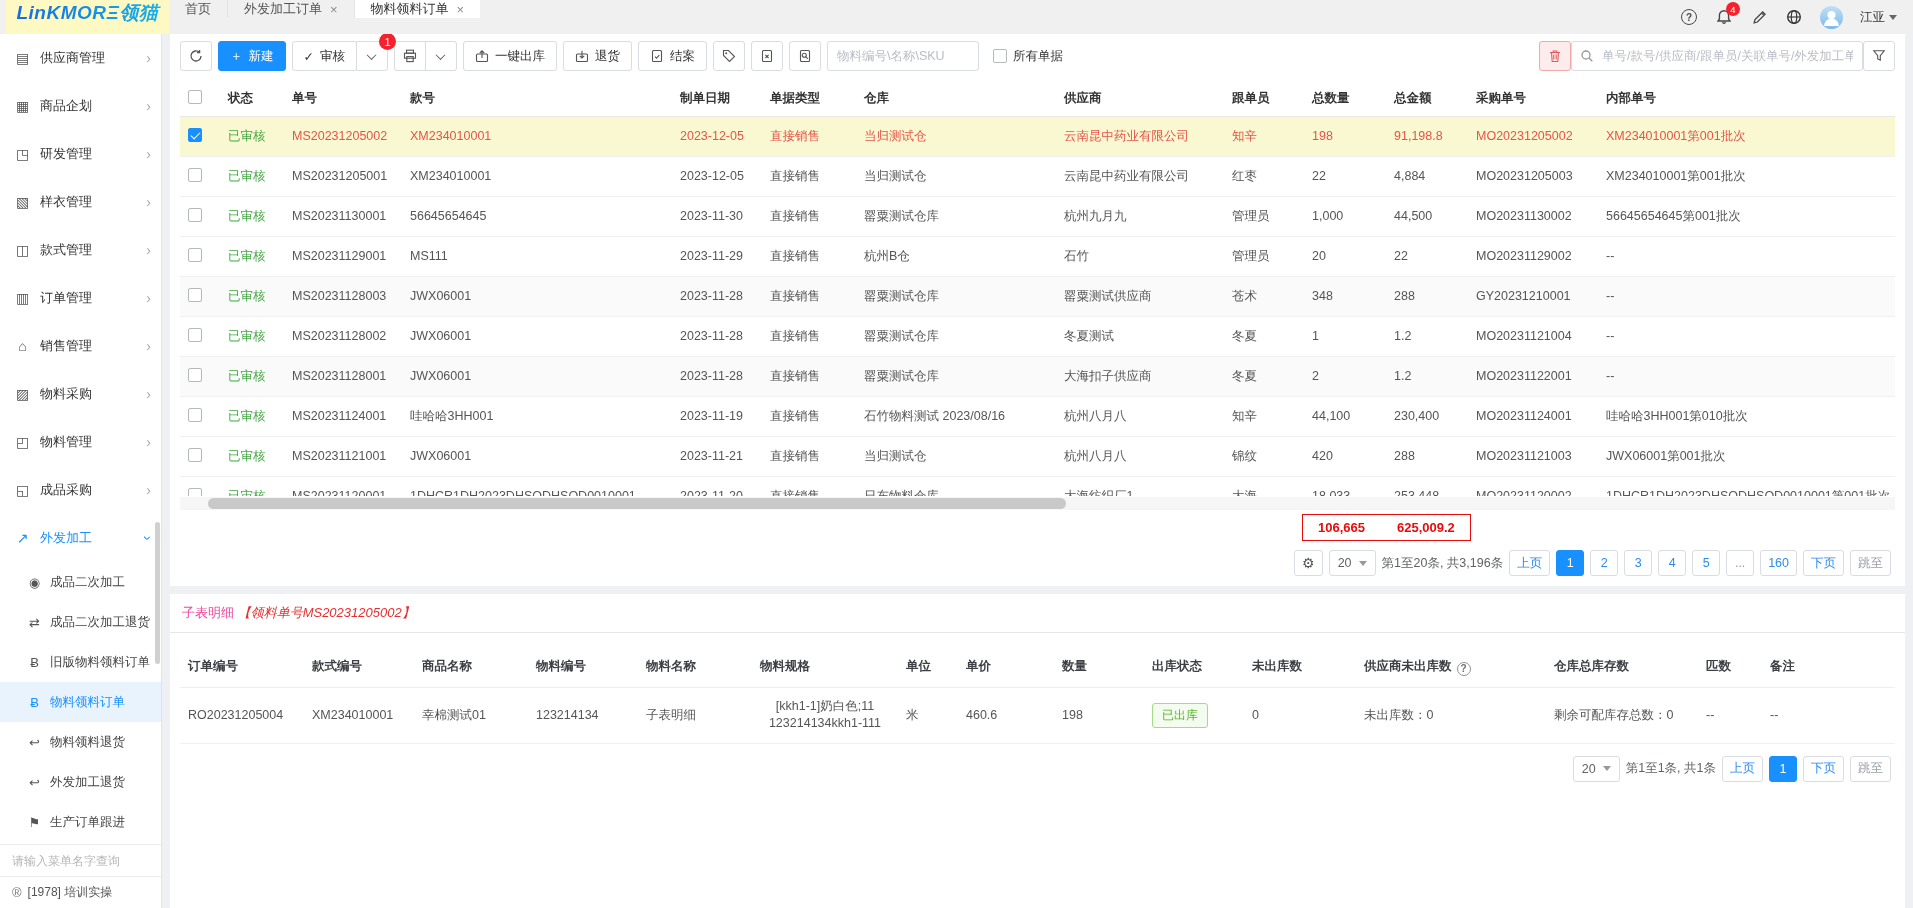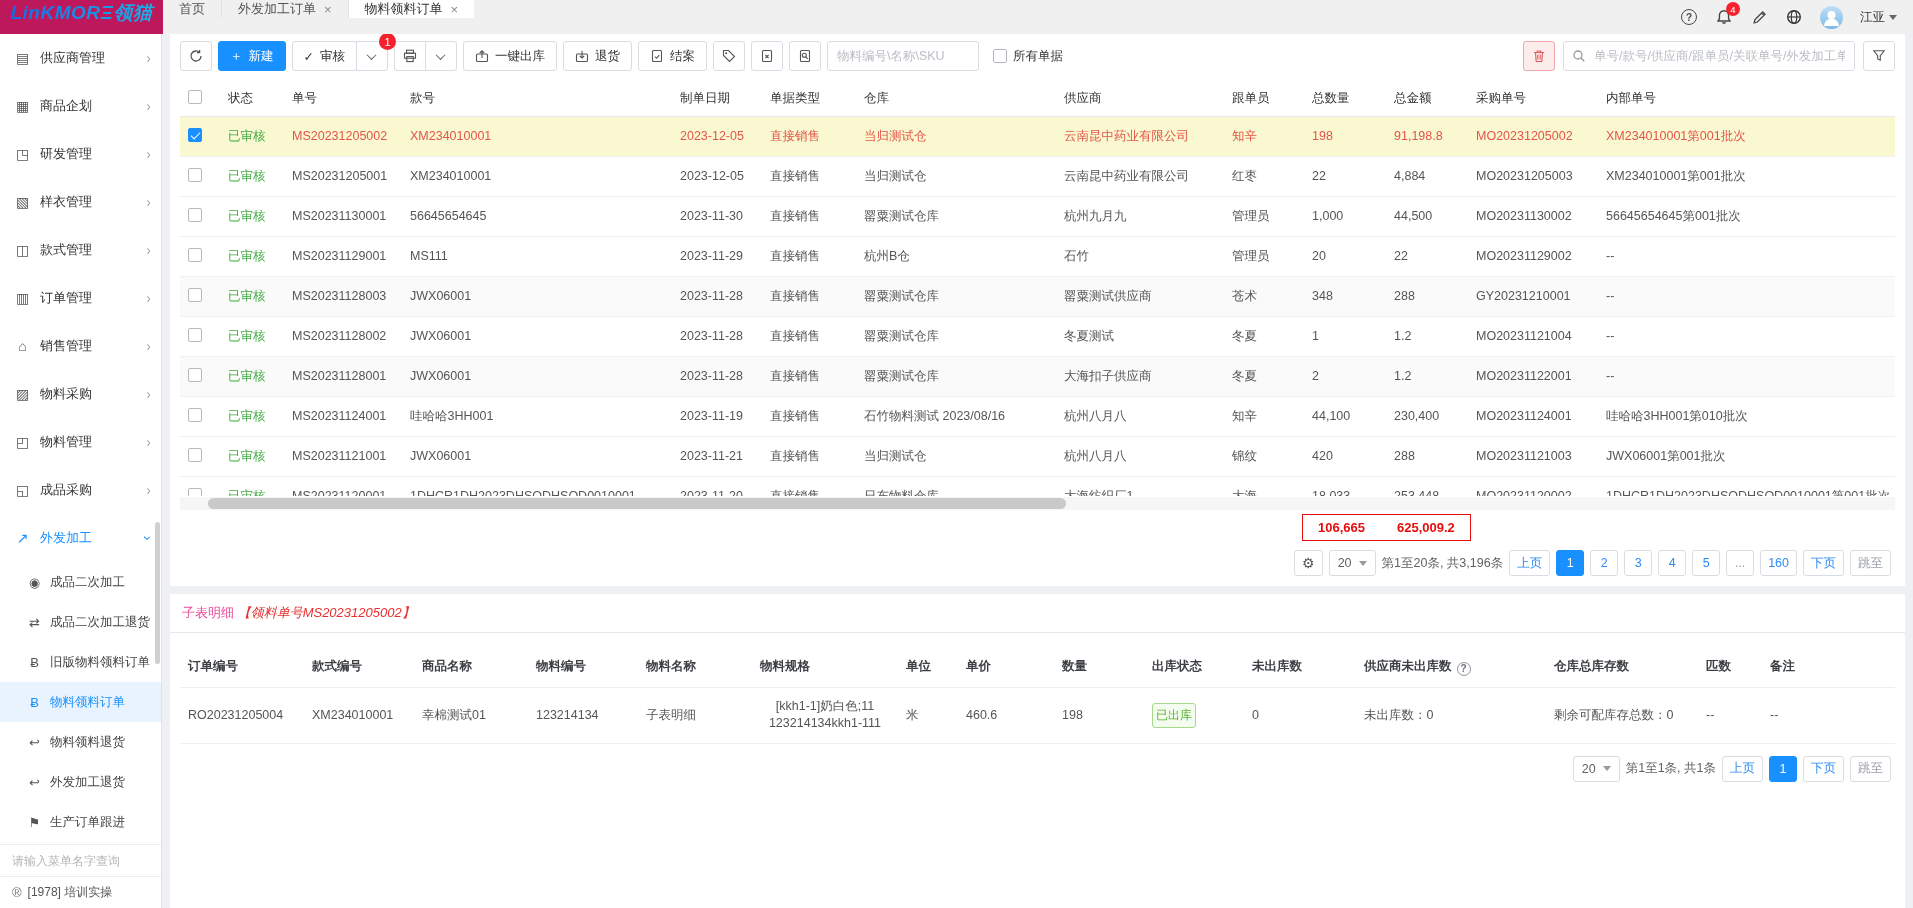--- a/index.html
+++ b/index.html
@@ -5,21 +5,21 @@
   * { margin:0; padding:0; box-sizing:border-box; }
   html,body { width:1913px; height:908px; overflow:hidden; }
   body { font-family:"Liberation Sans","DejaVu Sans",sans-serif; font-size:12.5px; background:#eef0f3; color:#333; }
 
   
   .header { height:34px; background:#f0f0f0; display:flex; align-items:stretch; }
   .logo { width:163px; background:#fff; display:flex; align-items:center; justify-content:center;
           font-size:19px; font-weight:800; font-style:italic; letter-spacing:.5px;
           background-image:linear-gradient(90deg,#1565e0,#1ab6e8); -webkit-background-clip:text; background-clip:text;
           -webkit-text-fill-color:transparent; }
-  .logo-wrap { background:#be185d; }
+  .logo-wrap { background:#fef9c3;margin-left:6px; }
   .tabs { display:flex; align-items:flex-start; }
   .tab { display:flex; align-items:center; gap:8px; padding:0 16px; font-size:13px; color:#555;
          border-right:1px solid #e2e2e2; cursor:default; }
   .tab.active { background:#fff; color:#333; border-right:none; }
   .tab-close { color:#8a8a8a; font-size:13px; }
   .header-right { margin-left:auto; display:flex; align-items:center; gap:17px; padding-right:16px; }
   .hicon { width:18px; height:18px; display:flex; align-items:center; justify-content:center; position:relative; }
   .help-circle { width:16px; height:16px; border:1.4px solid #4a4a4a; border-radius:50%; font-size:10px; font-weight:700;
                  color:#4a4a4a; display:flex; align-items:center; justify-content:center; }
   .bell-badge { position:absolute; top:-6px; right:-7px; min-width:14px; height:14px; border-radius:8px; background:#f5222d;
@@ -69,31 +69,31 @@
   .grp-caret { width:7px; height:7px; border-right:1.4px solid #666; border-bottom:1.4px solid #666; transform:rotate(45deg) translate(-1px,-1px); }
   .badge { position:absolute; top:-8px; right:-8px; background:#f5222d; color:#fff; min-width:17px; height:17px; border-radius:9px;
            font-size:11px; display:flex; align-items:center; justify-content:center; z-index:2; padding:0 4px; }
   .tb-input { height:30px; border:1px solid #d9dce3; border-radius:3px; padding:0 9px; font-size:12.5px; width:152px; color:#333; font-family:inherit; outline:none; }
   .tb-input::placeholder { color:#b9bdc4; }
   .check-inline { display:flex; align-items:center; gap:6px; margin-left:8px; color:#333; cursor:pointer; }
   .cb { width:14px; height:14px; border:1px solid #b4b8bf; border-radius:2px; background:#fff; display:inline-block; position:relative; flex:none; }
   .cb.checked, tr.selected .row-cb { background:#1890ff; border-color:#1890ff; }
   .cb.checked::after, tr.selected .row-cb::after { content:""; position:absolute; left:4px; top:1px; width:4px; height:8px;
            border-right:1.8px solid #fff; border-bottom:1.8px solid #fff; transform:rotate(45deg); }
-  .toolbar-right { margin-left:auto; display:flex; align-items:center; gap:8px; }
+  .toolbar-right { margin-left:auto; display:flex; align-items:center; }
   .btn.danger { border-color:#f1a8a8; background:#fdecec; }
   .search-wrap { position:relative; }
   .search-wrap input { width:292px; padding-left:30px; }
   .search-wrap .mag { position:absolute; left:9px; top:8px; }
 
   
   .table-clip { height:414px; overflow:hidden; }
   table { border-collapse:collapse; table-layout:fixed; }
   table.main { width:1818px; }
-  table.main th { height:34px; text-align:left; padding:0 8px; font-weight:400; color:#333; font-size:12.5px;
+  table.main th { height:34px; text-align:left; padding:0 8px; font-weight:700; color:#333; font-size:12.5px;
                   border-bottom:1px solid #e8e8e8; white-space:nowrap; overflow:hidden; }
   table.main td { height:40px; padding:0 8px; color:#555; font-size:12.5px; border-bottom:1px solid #f0f0f0;
                   white-space:nowrap; overflow:hidden; }
   tr.selected td { background:#faf8d1; color:#e2554a; }
   tr.shaded td { background:#fafafa; }
   .status { color:#44a944; }
   tr.selected .status { color:#44a944; }
 
   .hscroll { height:13px; background:#f6f6f6; position:relative; margin-top:1px; }
   .hscroll .thumb { position:absolute; left:28px; top:1px; height:11px; width:858px; background:#c9c9c9; border-radius:6px; }
@@ -117,21 +117,21 @@
   
   .sub-title { font-size:13px; padding:4px 2px 10px 2px; }
   .t-pre { color:#ec4899; }
   .t-hl { color:#e63030;font-style:italic; }
   .divider { border-bottom:1px solid #e6e6e6; margin:0 -10px; }
   table.sub { width:100%; margin-top:14px; }
   table.sub th { height:40px; text-align:left; padding:0 8px; font-weight:700; color:#3c3f44; font-size:12.5px;
                  border-bottom:1px solid #ebeef5; white-space:nowrap; }
   table.sub td { height:56px; padding:4px 8px; color:#555; font-size:12.5px; border-bottom:1px solid #f0f0f0; vertical-align:middle; }
   .spec-cell { white-space:normal; line-height:1.35;text-align:center; }
-  .badge-green { display:inline-block; border:1px solid #a5da8a; color:#58b42e; background:#f4fbef; padding:3px 3px; border-radius:3px; font-size:12px; }
+  .badge-green { display:inline-block; border:1px solid #a5da8a; color:#58b42e; background:#f4fbef; padding:3px 9px; border-radius:3px; font-size:12px; }
   .q-circle { display:inline-flex; width:14px; height:14px; border-radius:50%; border:1px solid #8f9299; color:#6a6d73;
               font-size:10px; align-items:center; justify-content:center; margin-left:5px; vertical-align:-2px; }
 
   svg.ic { display:block; }
 </style>
 </head>
 <body>
 
 <div class="header">
   <div class="logo-wrap">

